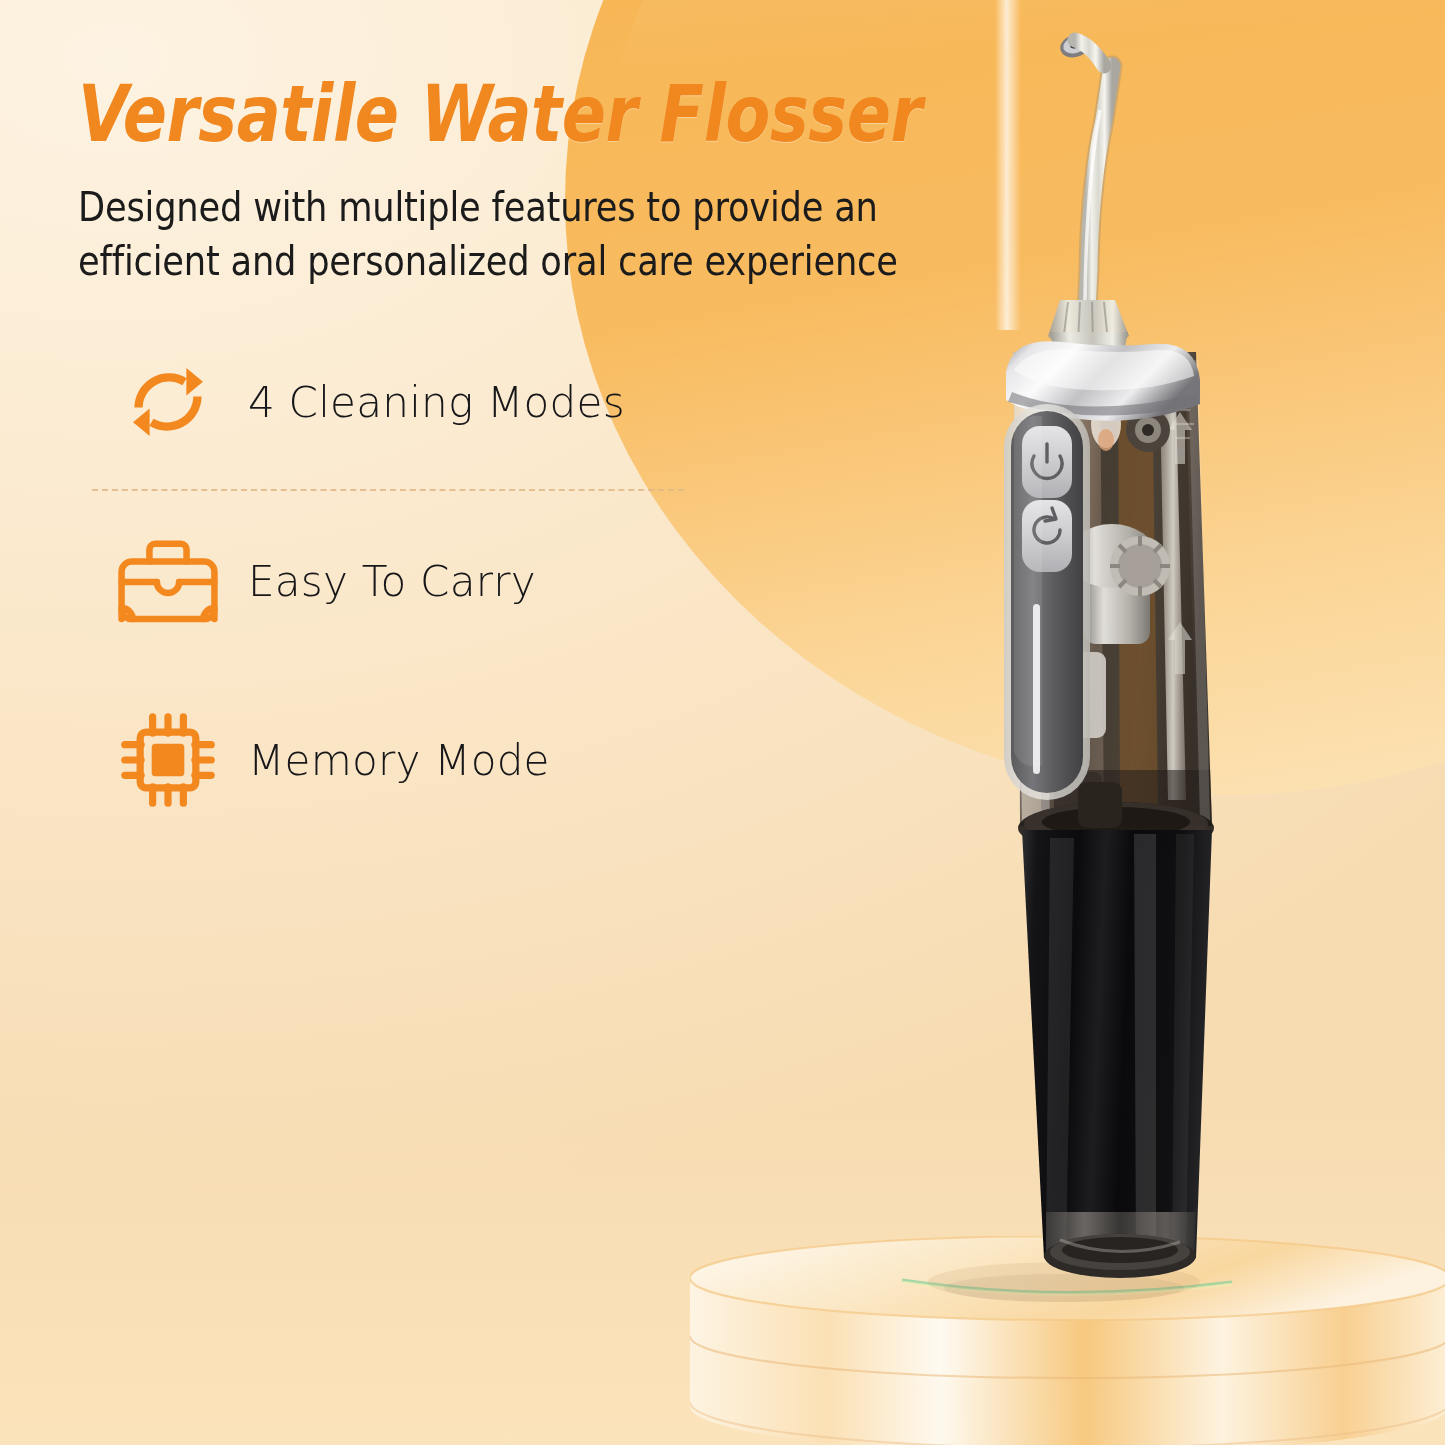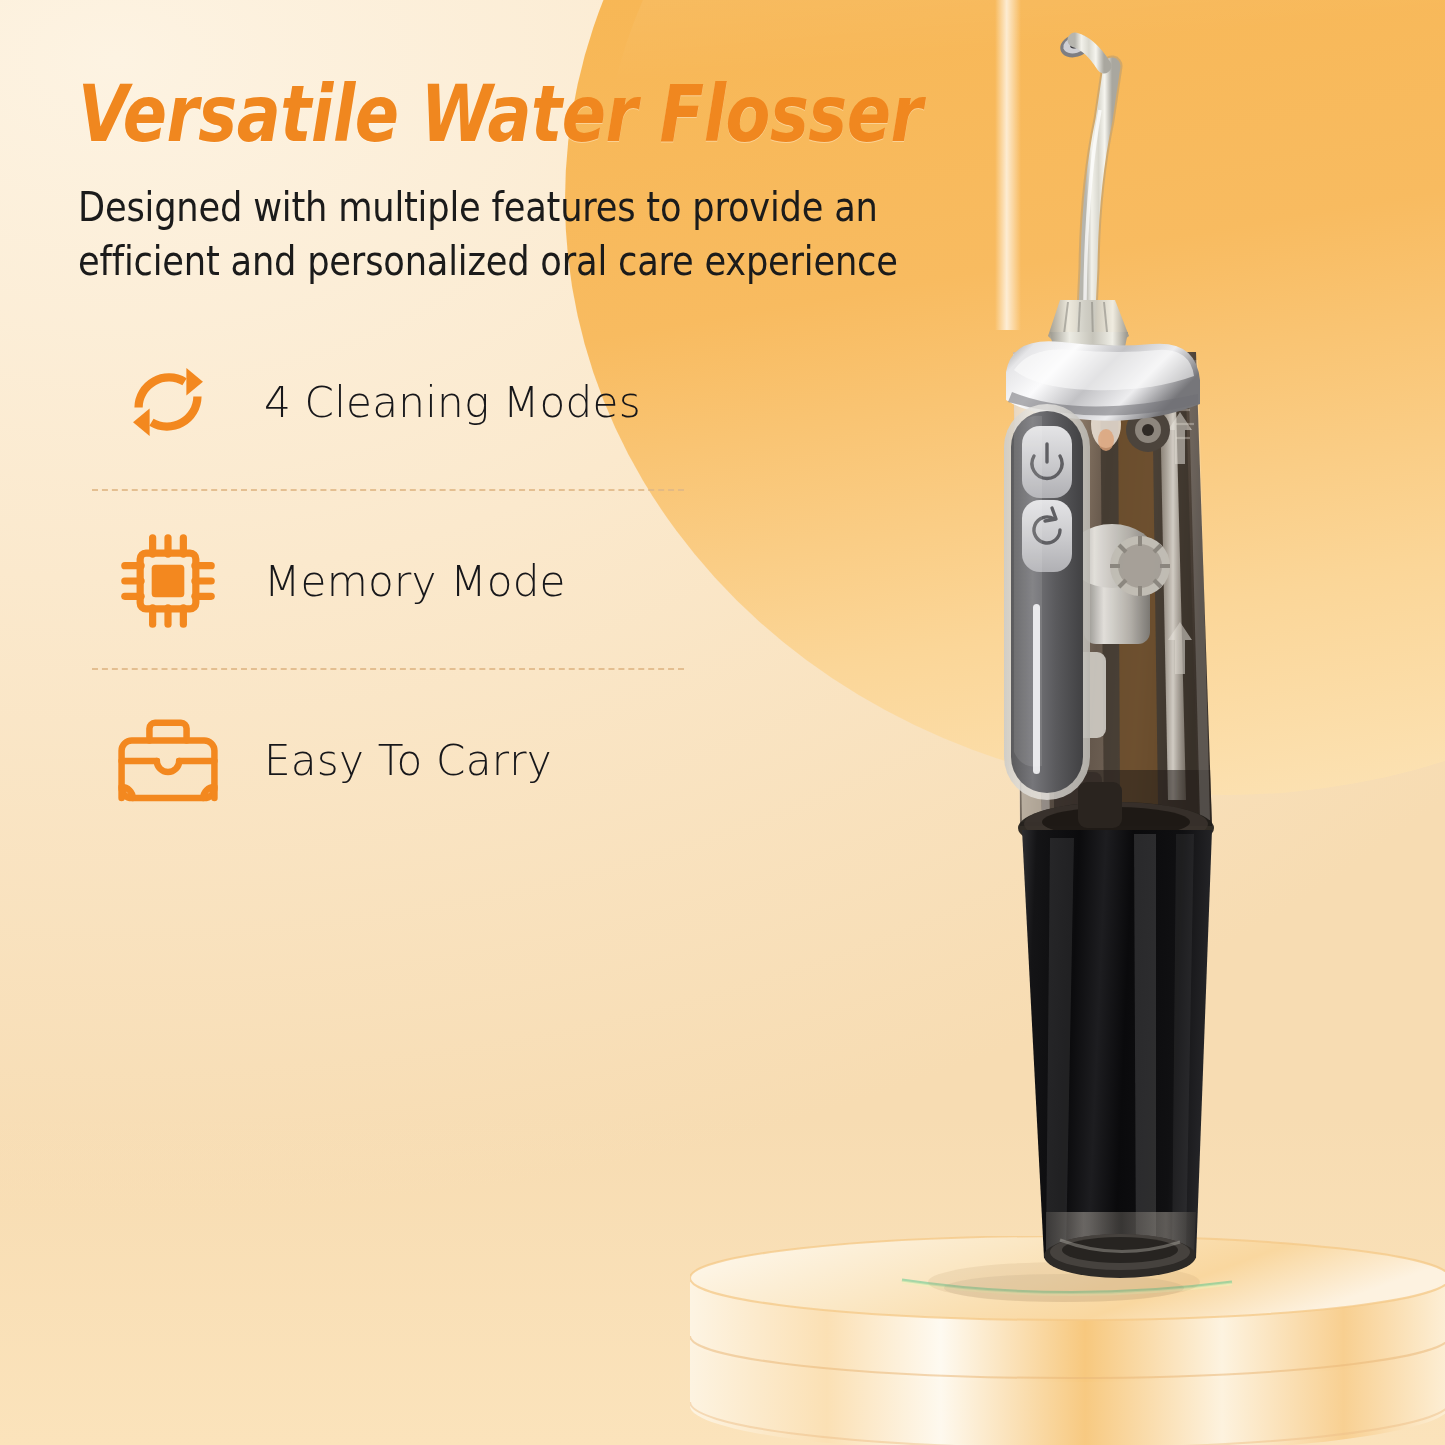--- a/index.html
+++ b/index.html
@@ -56,21 +56,21 @@
     margin-top:24px;
     font-family:"DejaVu Sans Condensed","Liberation Sans", sans-serif;
     font-size:41px; font-weight:400; color:#1b1b1b;
     line-height:1.33; letter-spacing:-0.2px;
     transform:scaleX(0.955); transform-origin:left center;
   }
   #subtitle div { white-space:nowrap; }
 
   
   #features { position:absolute; left:88px; top:312px; width:600px; }
-  .feature { position:relative; height:179px; display:flex; align-items:center;gap:16px; }
+  .feature { position:relative; height:179px; display:flex; align-items:center; }
   .feature .ico {
     width:160px; flex:0 0 160px;
     display:flex; align-items:center; justify-content:center;
   }
   .feature .flabel {
     font-family:"DejaVu Sans","Liberation Sans", sans-serif;
     font-size:43px; font-weight:300; color:#17171a;
     letter-spacing:0.2px; white-space:nowrap;
     transform:scaleX(0.98); transform-origin:left center;
   }
@@ -118,20 +118,37 @@
         <path d="M70 13 L70 43 L88 28 Z" fill="#f3881f"></path>
         <path d="M30 87 L30 57 L12 72 Z" fill="#f3881f"></path>
       </svg>
     </div>
     <div class="flabel">4 Cleaning Modes</div>
     <div class="divider"></div>
   </div>
 
 
 
+
+  <div class="feature">
+    <div class="ico">
+      <svg width="104" height="88" viewBox="0 0 112 94">
+        <g fill="none" stroke="#f3881f" stroke-width="7" stroke-linecap="round" stroke-linejoin="round">
+          <path d="M36 26 L36 13 a6 6 0 0 1 6 -6 l28 0 a6 6 0 0 1 6 6 l0 13"></path>
+          <rect x="6" y="26" width="100" height="62" rx="11"></rect>
+          <path d="M6 48 L44 48 M68 48 L106 48"></path>
+          <path d="M44 48 a12 12 0 0 0 24 0"></path>
+          <path d="M6 88 L6 76 a12 12 0 0 1 12 12"></path>
+          <path d="M106 88 L106 76 a12 12 0 0 0 -12 12"></path>
+        </g>
+      </svg>
+    </div>
+    <div class="flabel">Easy To Carry</div>
+
+  </div>
 
   <div class="feature">
     <div class="ico">
       <svg width="96" height="96" viewBox="0 0 100 100">
         <g stroke="#f3881f" stroke-width="7.5" stroke-linecap="round">
           <line x1="34" y1="5" x2="34" y2="22"></line>
             <line x1="50" y1="5" x2="50" y2="22"></line>
             <line x1="66" y1="5" x2="66" y2="22"></line>
           <line x1="34" y1="78" x2="34" y2="95"></line>
             <line x1="50" y1="78" x2="50" y2="95"></line>
@@ -143,37 +160,20 @@
             <line x1="78" y1="50" x2="95" y2="50"></line>
             <line x1="78" y1="66" x2="95" y2="66"></line>
         </g>
         <rect x="21" y="21" width="58" height="58" rx="6" fill="none" stroke="#f3881f" stroke-width="7.5"></rect>
         <rect x="33" y="33" width="34" height="34" rx="4" fill="#f3881f"></rect>
       </svg>
     </div>
     <div class="flabel">Memory Mode</div>
     <div class="divider"></div>
   </div>
-
-  <div class="feature">
-    <div class="ico">
-      <svg width="104" height="88" viewBox="0 0 112 94">
-        <g fill="none" stroke="#f3881f" stroke-width="7" stroke-linecap="round" stroke-linejoin="round">
-          <path d="M36 26 L36 13 a6 6 0 0 1 6 -6 l28 0 a6 6 0 0 1 6 6 l0 13"></path>
-          <rect x="6" y="26" width="100" height="62" rx="11"></rect>
-          <path d="M6 48 L44 48 M68 48 L106 48"></path>
-          <path d="M44 48 a12 12 0 0 0 24 0"></path>
-          <path d="M6 88 L6 76 a12 12 0 0 1 12 12"></path>
-          <path d="M106 88 L106 76 a12 12 0 0 0 -12 12"></path>
-        </g>
-      </svg>
-    </div>
-    <div class="flabel">Easy To Carry</div>
-
-  </div>
 </div>
 
 <svg class="pedestal" viewBox="0 0 760 210" preserveAspectRatio="none">
   <defs>
     <linearGradient id="pedSide" x1="0" y1="0" x2="1" y2="0">
       <stop offset="0" stop-color="#fdf4e3"></stop>
       <stop offset="0.18" stop-color="#fbe0b4"></stop>
       <stop offset="0.33" stop-color="#fefaf1"></stop>
       <stop offset="0.52" stop-color="#f7c87e"></stop>
       <stop offset="0.70" stop-color="#fdf3e0"></stop>

